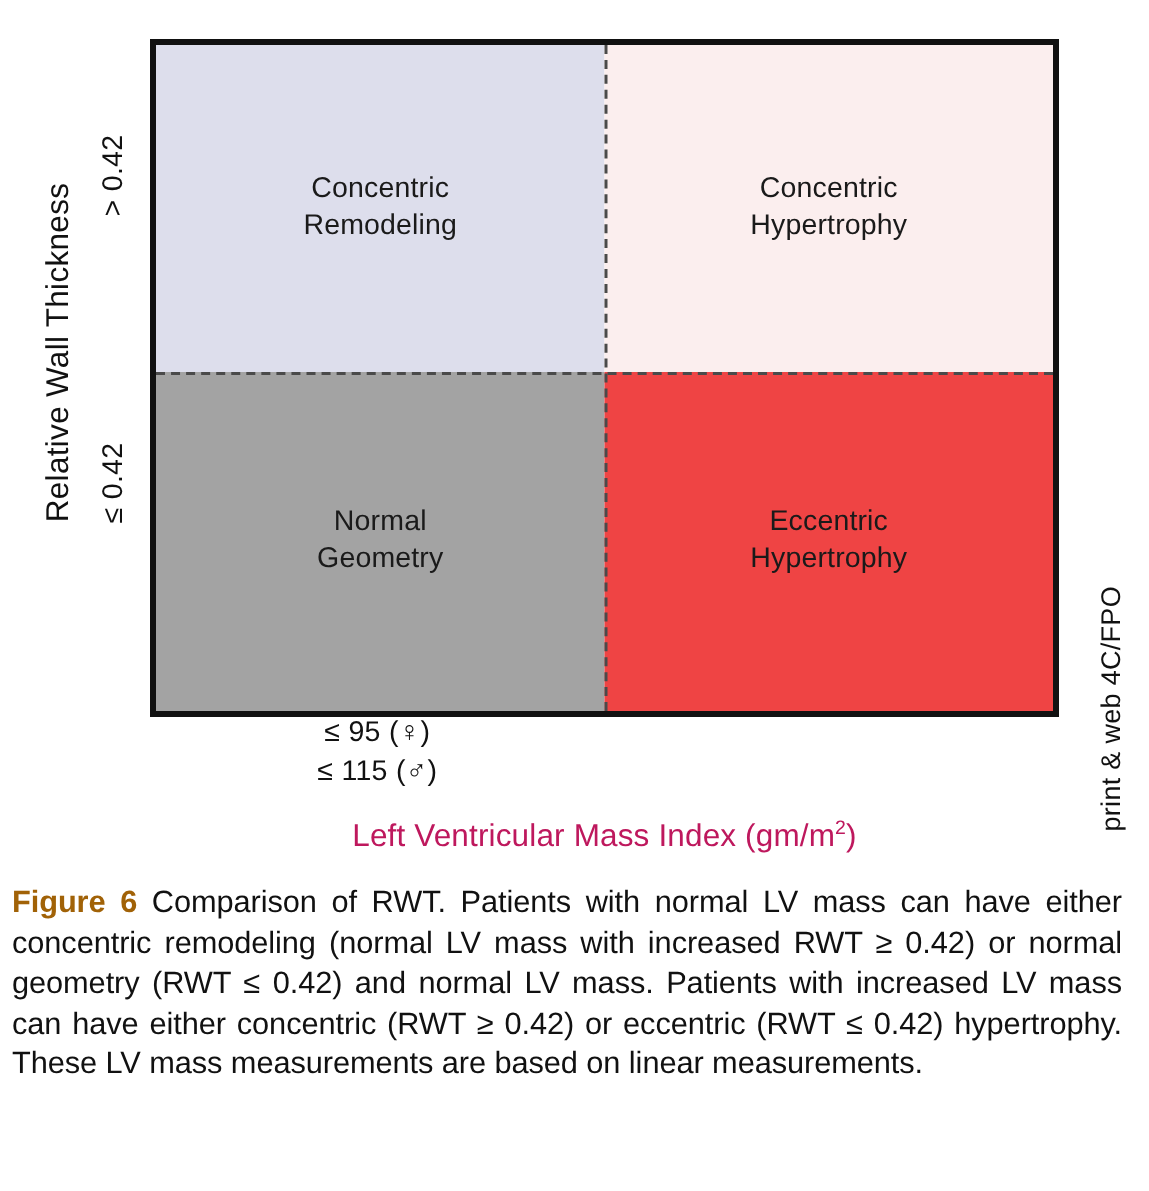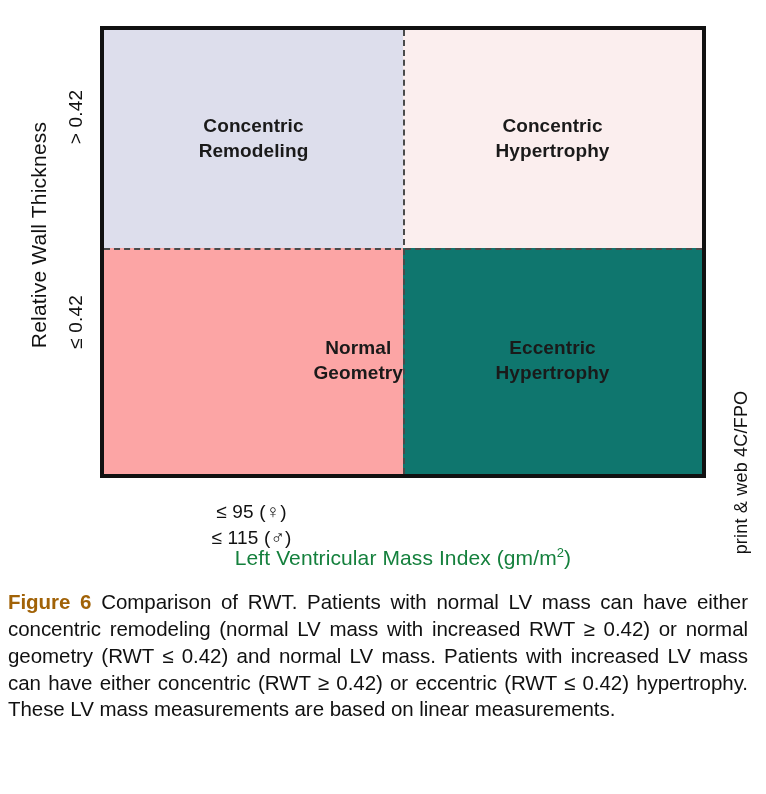--- a/index.html
+++ b/index.html
@@ -27,21 +27,20 @@
   
   #plot-frame {
     position: absolute;
     left: 100px;
     top: 26px;
     width: 606px;
     height: 452px;
     border: 4px solid #111111;
     box-sizing: border-box;
     background: #ffffff;
-    font-weight: bold;
   }
   #quadrant-grid {
     position: absolute;
     left: 0; top: 0;
     width: 100%;
     height: 100%;
     display: grid;
     grid-template-columns: 50% 50%;
     grid-template-rows: 49% 51%;
   }
@@ -56,22 +55,22 @@
     text-align: center;
     font-size: 19px;
     line-height: 1.28;
     color: #1a1a1a;
     letter-spacing: 0.1px;
     white-space: pre-line;
   }
   
   #quadrant-concentric-remodeling { background: #dddeec; }
   #quadrant-concentric-hypertrophy { background: #fbeeee; }
-  #quadrant-normal-geometry { background: #fca5a5; justify-content: flex-end; }
-  #quadrant-eccentric-hypertrophy { background: #0f766e; }
+  #quadrant-normal-geometry { background: #a3a3a3; }
+  #quadrant-eccentric-hypertrophy { background: #ef4444; }
 
   
   #divider-vertical {
     position: absolute;
     left: 50%;
     top: 0;
     width: 0;
     height: 100%;
     border-left: 2px dashed #4a4a4a;
   }
@@ -105,41 +104,41 @@
     width: 90px;
     letter-spacing: 0.2px;
   }
   #y-tick-upper { left: 31px; top: 106px; }
   #y-tick-lower { left: 31px; top: 311px; }
 
   
   #x-tick-row {
     position: absolute;
     left: 100px;
-    top: 499px;
+    top: 476px;
     width: 606px;
     display: flex;
   }
   .x-tick {
     width: 50%;
     text-align: center;
     font-size: 19px;
     line-height: 1.35;
     color: #111111;
     white-space: pre-line;
     letter-spacing: 0.2px;
   }
   #x-axis-title {
     position: absolute;
     left: 100px;
     top: 546px;
     width: 606px;
     text-align: center;
     font-size: 21px;
-    color: #15803d;
+    color: #be185d;
     letter-spacing: 0.1px;
   }
   #x-axis-title sup {
     font-size: 13px;
     vertical-align: super;
     line-height: 0;
   }
 
   
   #print-note {

